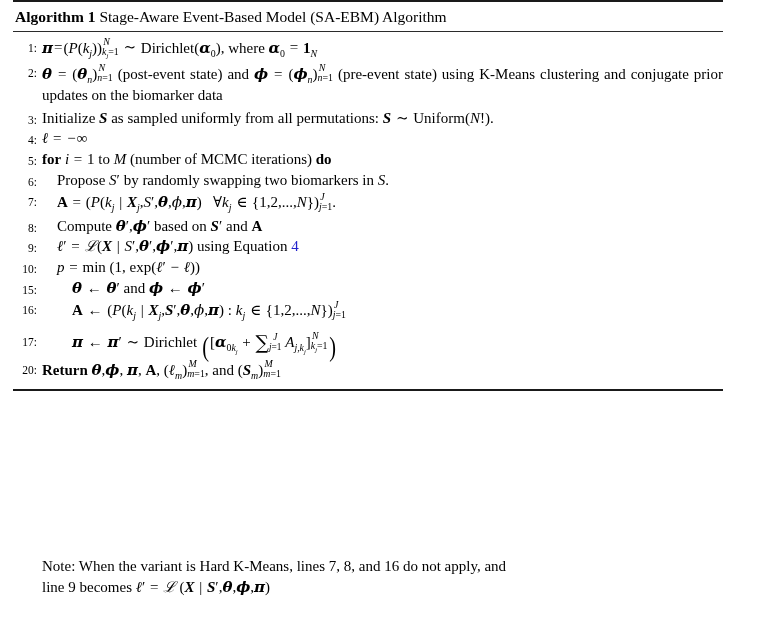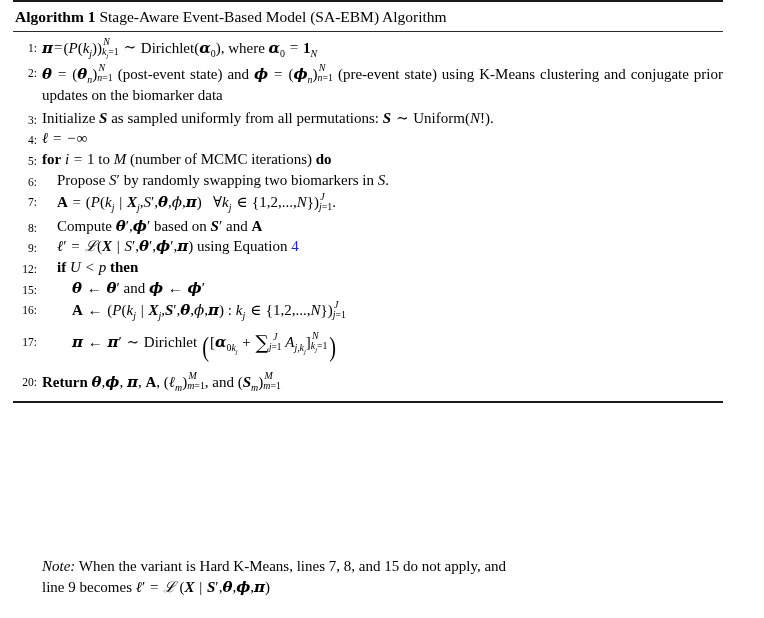--- a/index.html
+++ b/index.html
@@ -127,21 +127,21 @@
 
   .note {
     position: absolute;
     left: 42px;
     top: 556px;
     width: 655px;
     font-size: 15px;
     line-height: 1.42;
     text-align: left;
   }
-  .note .ital { font-style: italic; }
+  .note .ital { }
   .note-line2 { display: block; }
 </style>
 </head>
 <body>
 
 <div id="algo-box">
 
   <hr class="rule-thick">
 
   <div class="algo-title">
@@ -191,53 +191,53 @@
     <div class="line">
       <span class="lineno">8:</span>
       <span class="content ind1">Compute <span class="gk">θ</span>′,<span class="gk">ϕ</span>′ based on <span class="mb">S</span>′ and <span class="mbu">A</span></span>
     </div>
 
     <div class="line">
       <span class="lineno">9:</span>
       <span class="content ind1"><span class="mi">ℓ</span>′ <span class="op">=</span> <span class="mup" style="font-style:italic;">ℒ</span>(<span class="mb">X</span> <span class="op">|</span> <span class="mi">S</span>′,<span class="gk">θ</span>′,<span class="gk">ϕ</span>′,<span class="gk">π</span>) using Equation <span class="link">4</span></span>
     </div>
 
-
-
-    <div class="line">
-      <span class="lineno">12:</span>
-      <span class="content ind1"><span class="kw">if</span> <span class="mi">U</span> <span class="op">&lt;</span> <span class="mi">p</span> <span class="kw">then</span></span>
-    </div>
+    <div class="line">
+      <span class="lineno">10:</span>
+      <span class="content ind1"><span class="mi">p</span> <span class="op">=</span> <span class="mup">min</span> (1, <span class="mup">exp</span>(<span class="mi">ℓ</span>′ <span class="op">−</span> <span class="mi">ℓ</span>))</span>
+    </div>
+
+
 
 
 
     <div class="line">
       <span class="lineno">15:</span>
       <span class="content ind2"><span class="gk">θ</span> <span class="op">←</span> <span class="gk">θ</span>′ and <span class="gk">ϕ</span> <span class="op">←</span> <span class="gk">ϕ</span>′</span>
     </div>
 
     <div class="line">
       <span class="lineno">16:</span>
       <span class="content ind2"><span class="mbu">A</span> <span class="op">←</span> (<span class="mi">P</span>(<span class="mi">k</span><sub class="mi">j</sub> <span class="op">|</span> <span class="mb">X</span><sub class="mi">j</sub>,<span class="mb">S</span>′,<span class="gk">θ</span>,<span class="gkn">ϕ</span>,<span class="gk">π</span>) : <span class="mi">k</span><sub class="mi">j</sub> <span class="op">∈</span> {1,2,...,<span class="mi">N</span>})<span class="stack"><span class="up"><span class="mi">J</span></span><span><span class="mi">j</span>=1</span></span></span>
     </div>
 
     <div class="line" style="margin-bottom:0;">
       <span class="lineno" style="padding-top:10px;">17:</span>
       <span class="content ind2" style="padding-top:6px;"><span class="gk">π</span> <span class="op">←</span> <span class="gk">π</span>′ <span class="op">∼</span> <span class="mup">Dirichlet</span> <span class="bigparen">(</span><span style="font-style:normal;">[</span><span class="gk">α</span><sub><span>0</span><span class="mi">k</span><sub class="mi">j</sub></sub> <span class="op">+</span> <span class="bigsum">∑</span><span class="sumlim"><span class="mi">J</span><span><span class="mi">j</span>=1</span></span> <span class="mi">A</span><sub><span class="mi">j</span>,<span class="mi">k</span><sub class="mi">j</sub></sub><span style="font-style:normal;">]</span><span class="stack"><span class="up"><span class="mi">N</span></span><span><span class="mi">k</span><sub class="mi">j</sub>=1</span></span><span class="bigparen">)</span></span>
     </div>
 
 
 
-    <div class="line" style="margin-bottom:2px;margin-top:12px;">
+    <div class="line" style="margin-bottom:2px;">
       <span class="lineno">20:</span>
       <span class="content"><span class="kw">Return</span> <span class="gk">θ</span>,<span class="gk">ϕ</span>, <span class="gk">π</span>, <span class="mbu">A</span>, (<span class="mi">ℓ</span><sub class="mi">m</sub>)<span class="stack"><span class="up"><span class="mi">M</span></span><span><span class="mi">m</span>=1</span></span>, and (<span class="mb">S</span><sub class="mi">m</sub>)<span class="stack"><span class="up"><span class="mi">M</span></span><span><span class="mi">m</span>=1</span></span></span>
     </div>
 
   </div>
 
   <hr class="rule-thick">
 </div>
 
 <div class="note">
   <span class="ital">Note:</span>
-  <span>When the variant is Hard K-Means, lines 7, 8, and 15 do not apply, and</span>
+  <span>When the variant is Hard K-Means, lines 7, 8, and 16 do not apply, and</span>
   <span class="note-line2"><span>line 9 becomes</span> <span><span class="mi">ℓ</span>′ <span class="op">=</span> <span style="font-style:italic;">ℒ</span> (<span class="mb">X</span> <span class="op">|</span> <span class="mb">S</span>′,<span class="gk">θ</span>,<span class="gk">ϕ</span>,<span class="gk">π</span>)</span></span>
 </div>
 
 </body></html>

